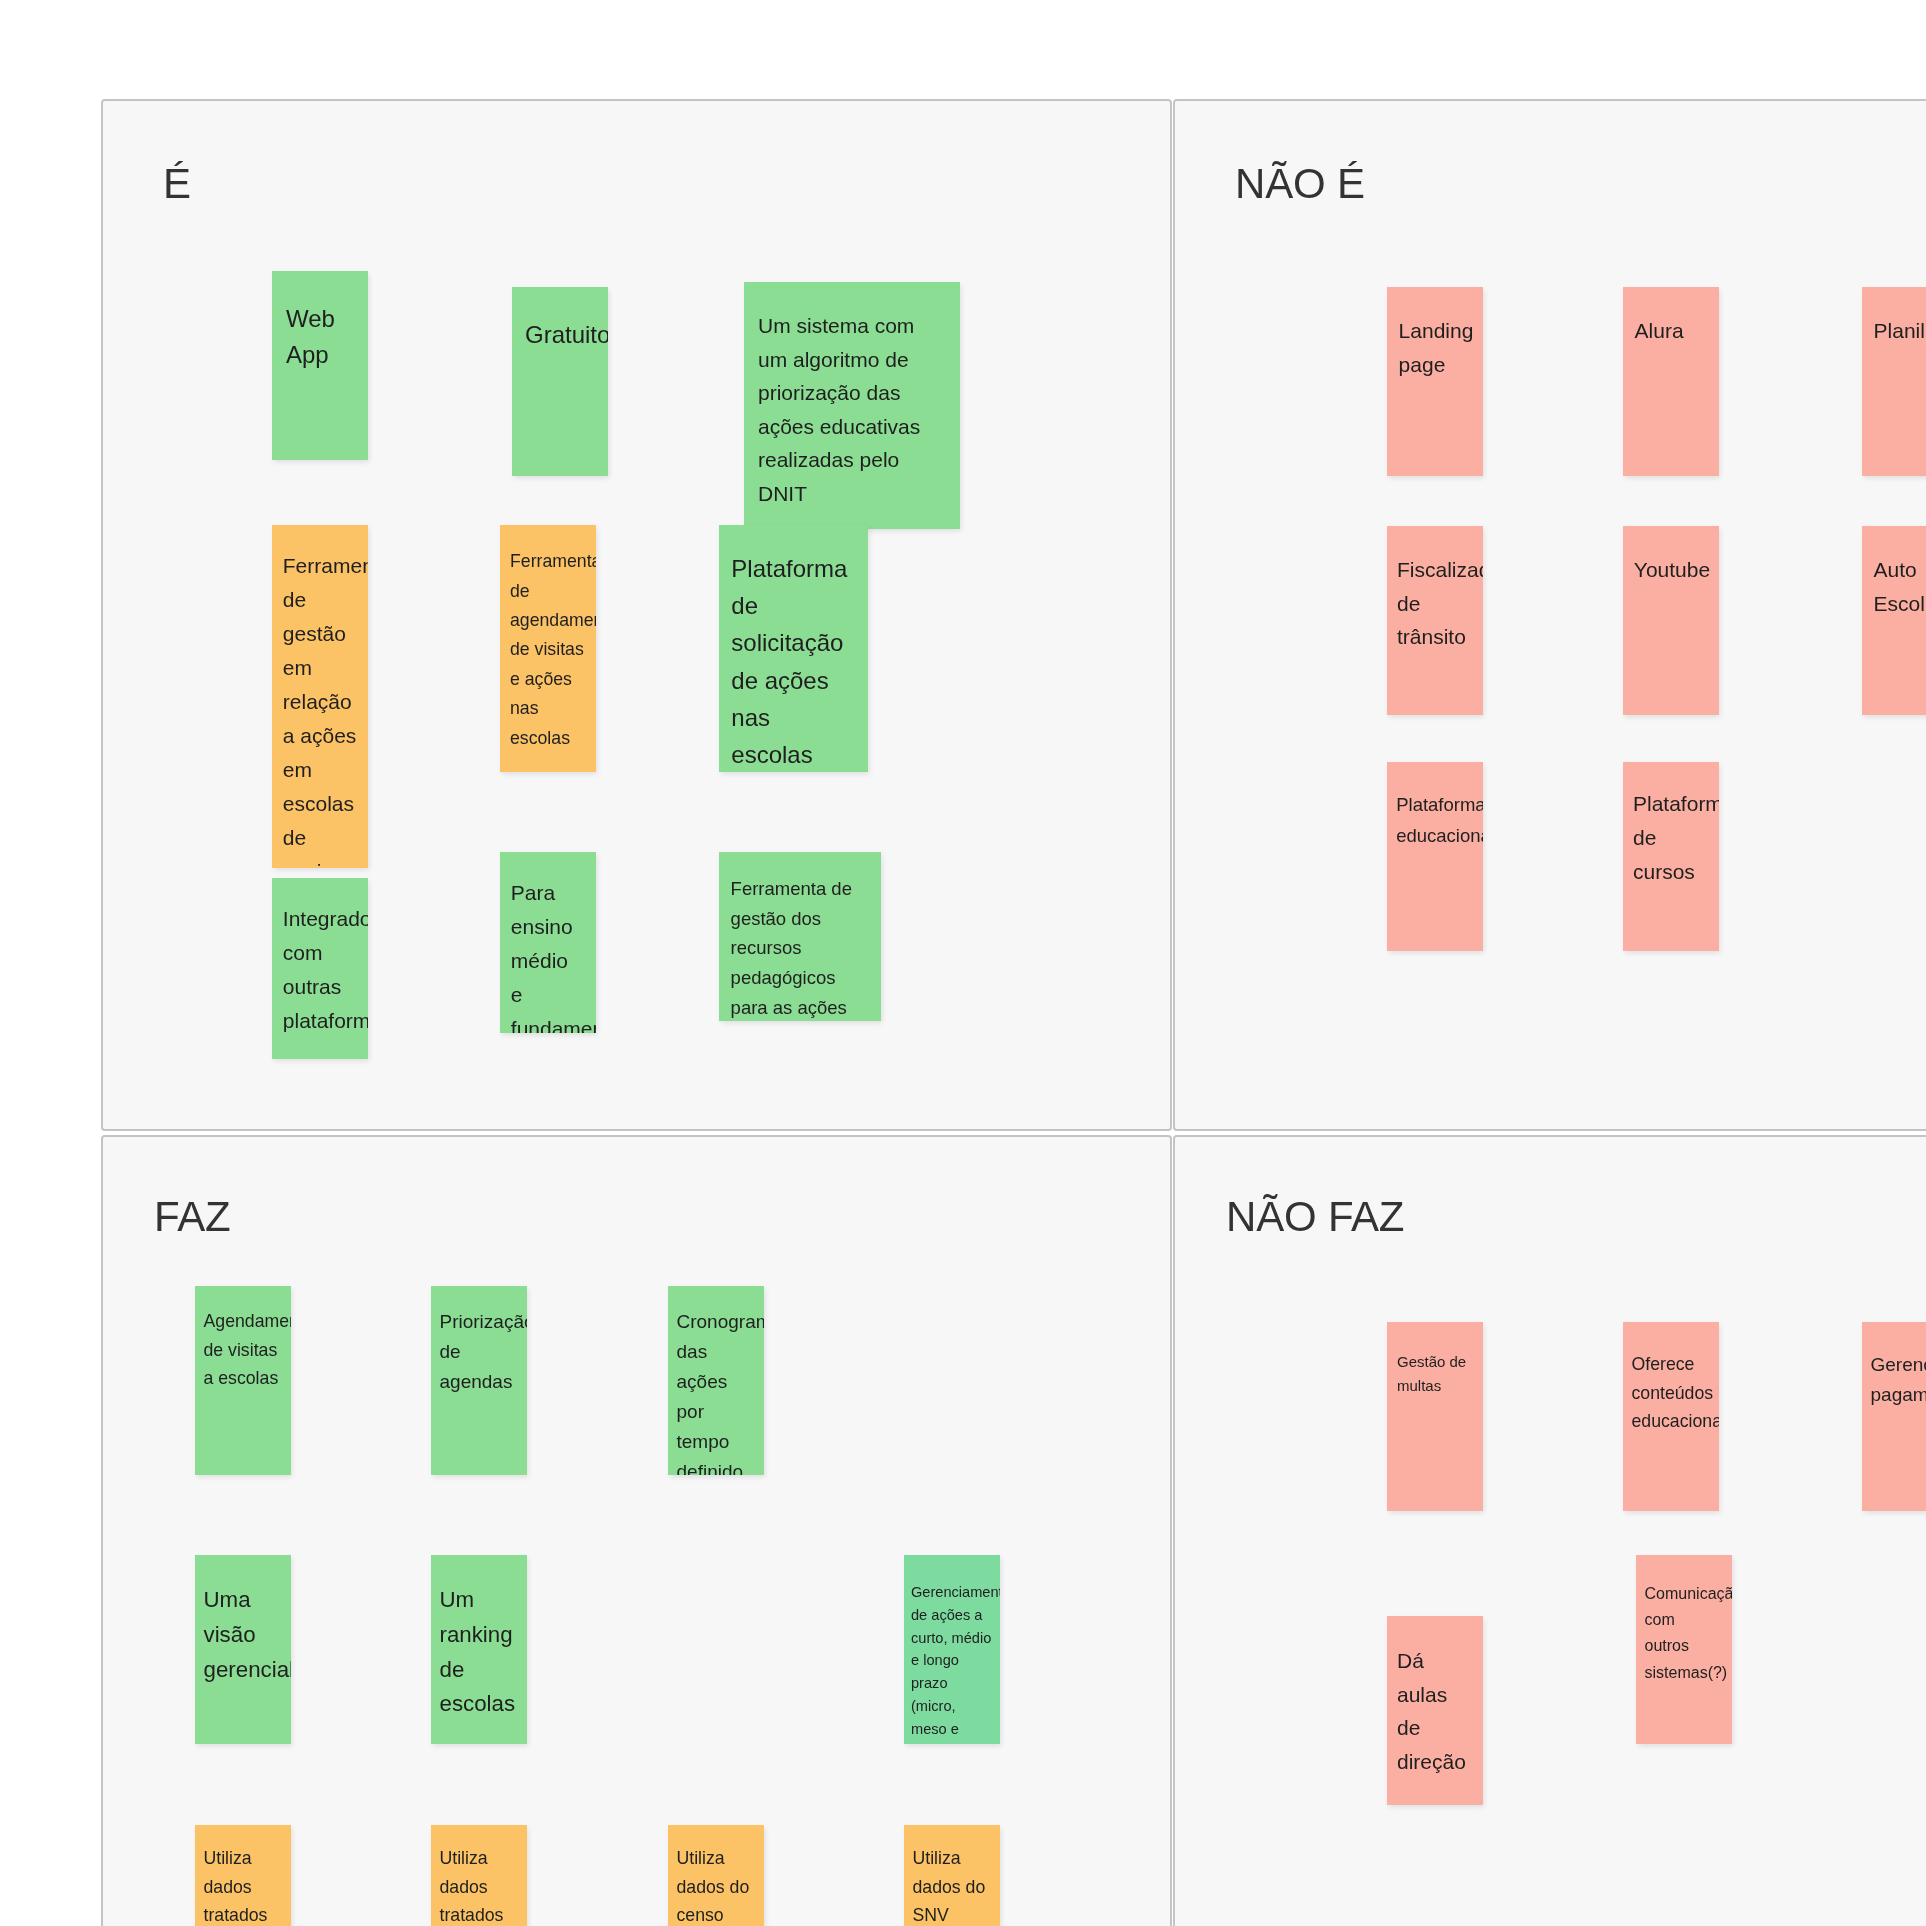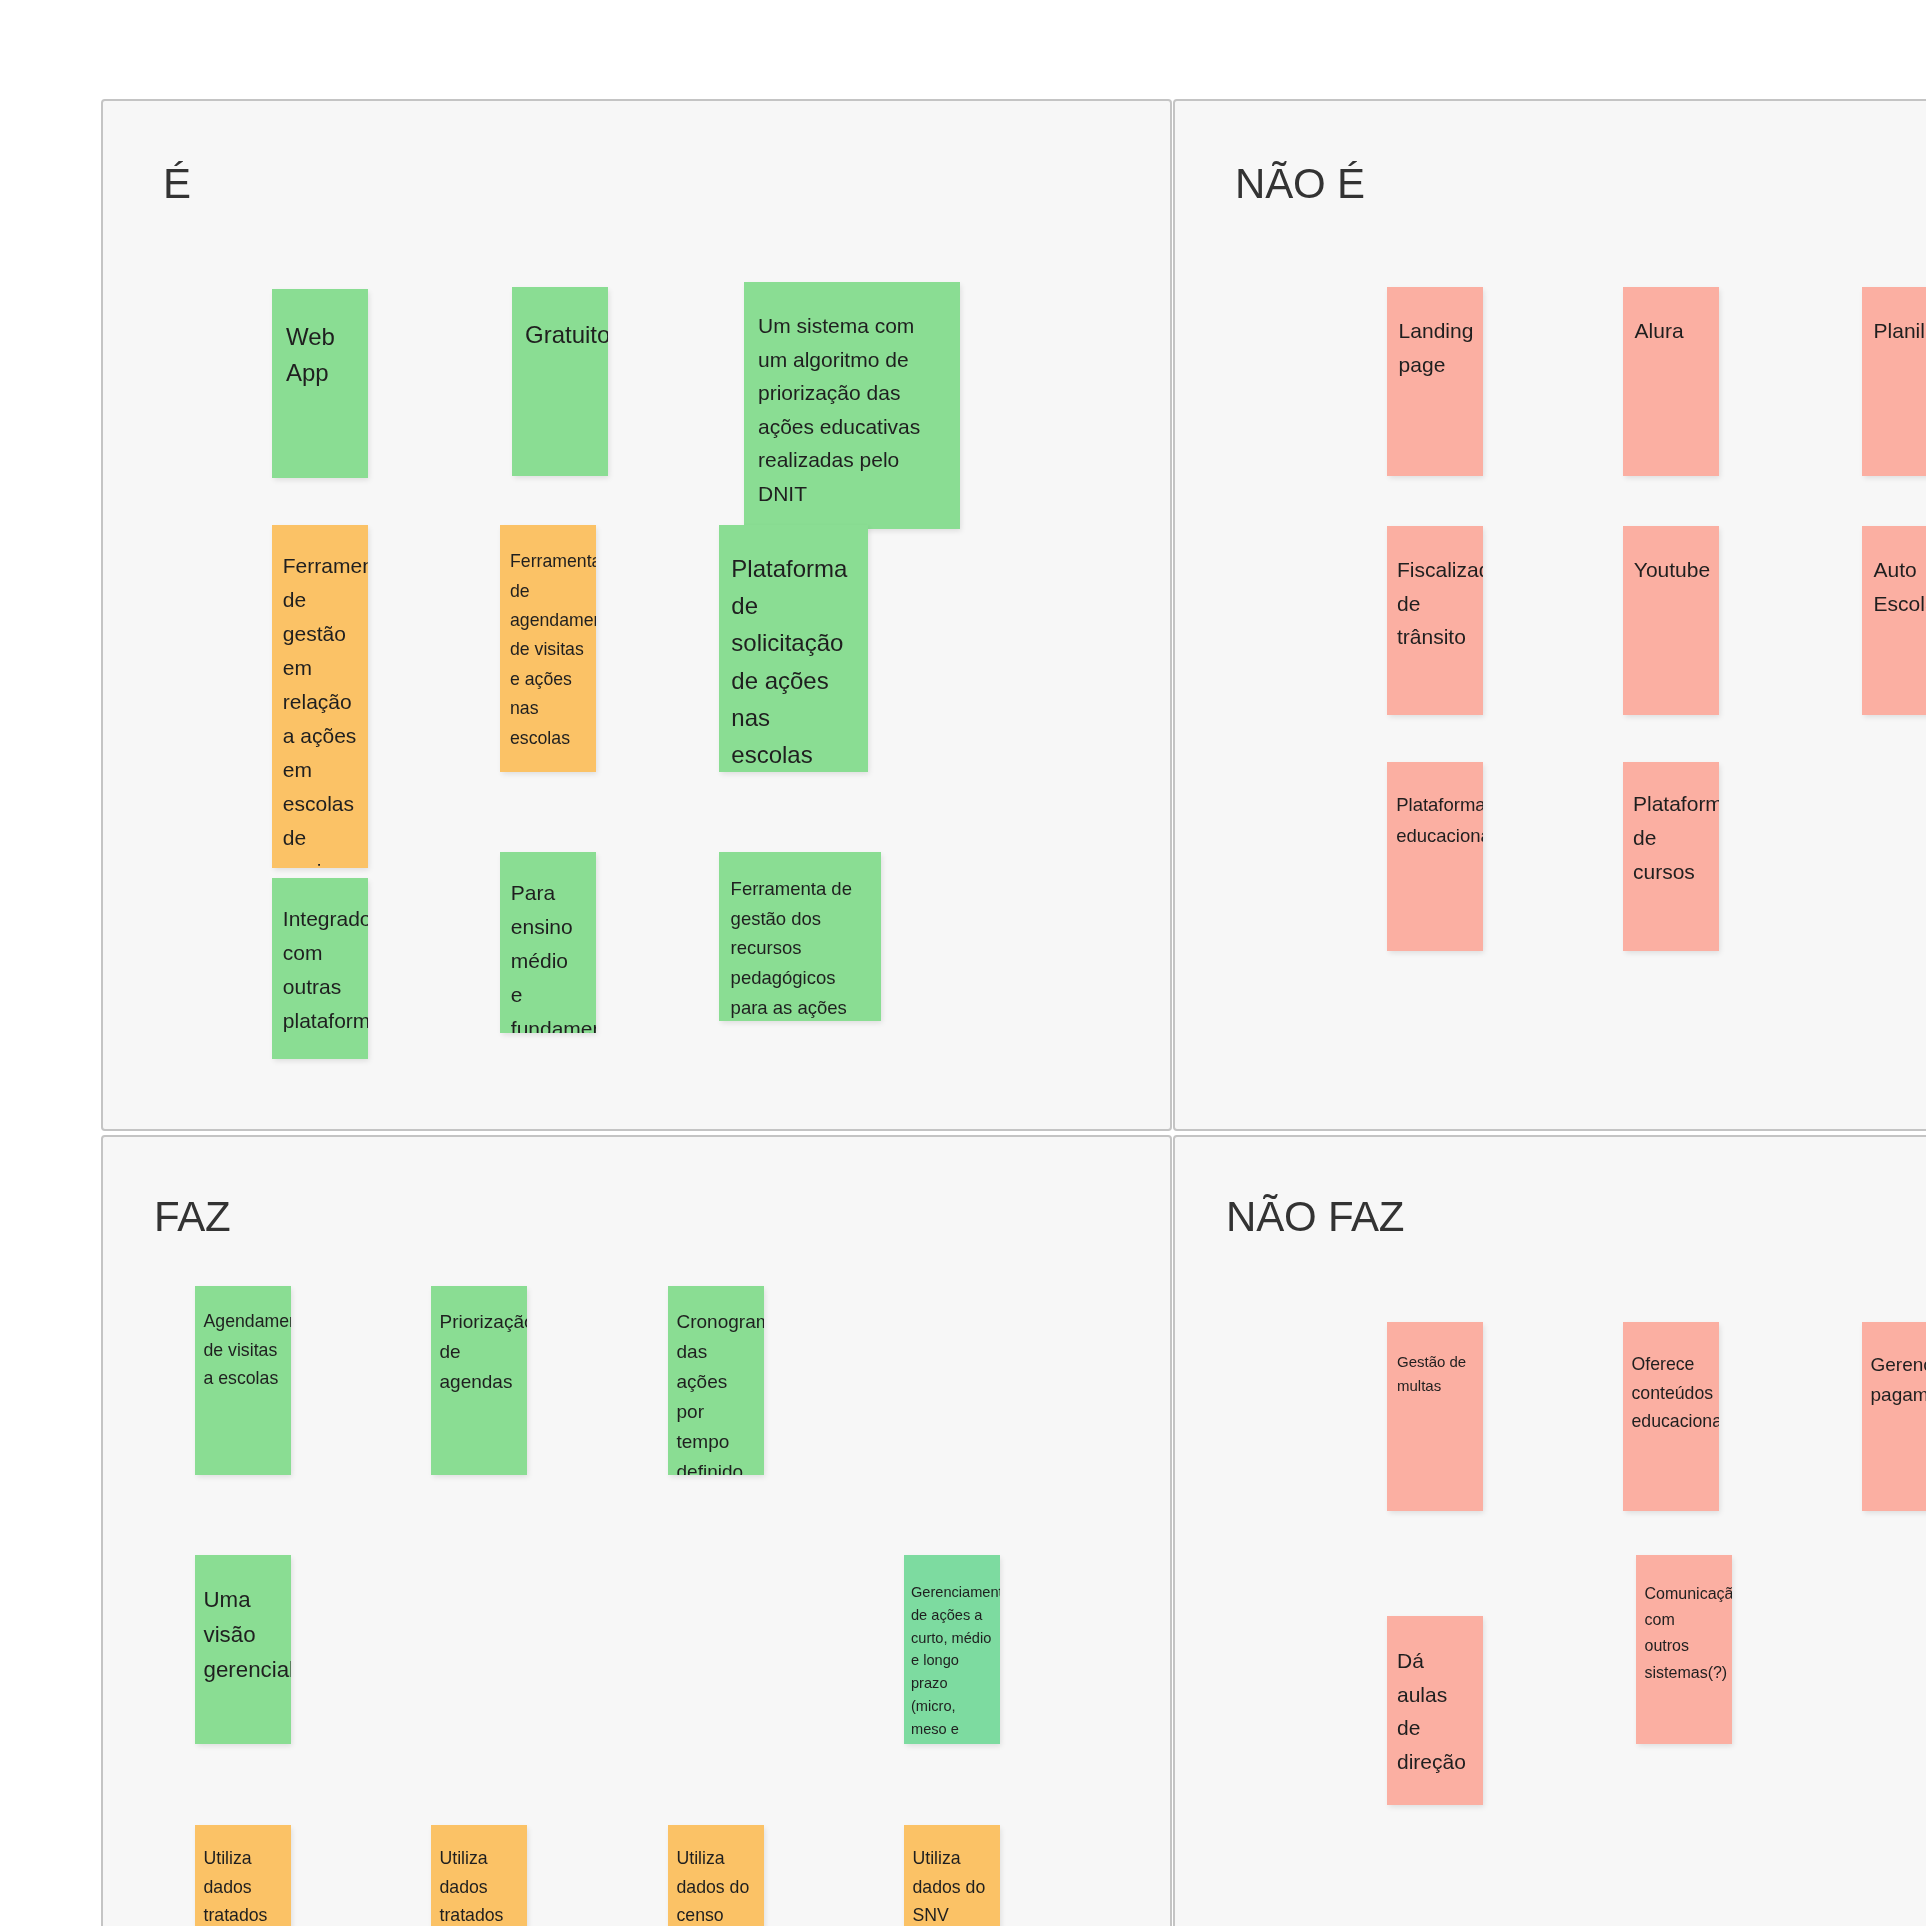--- a/index.html
+++ b/index.html
@@ -62,21 +62,21 @@
   .salmon { background: #fbafa2; }
 </style>
 </head>
 <body>
 
 <div id="board">
 
   <div class="quadrant" style="left:101px; top:99px; width:1071px; height:1032px;">
     <div class="quad-title" style="left:60px; top:62px;">É</div>
 
-    <div class="note green" style="left:169px; top:188px; width:96px; height:189px;">
+    <div class="note green" style="left:169px; top:170px; width:96px; height:189px;">
       <span class="note-text" style="font-size:24px; line-height:1.52; padding:30px 14px 0 14px;">Web App</span>
     </div>
 
     <div class="note green" style="left:409px; top:186px; width:96px; height:189px;">
       <span class="note-text" style="font-size:24px; line-height:1.52; padding:30px 13px 0 13px;">Gratuito</span>
     </div>
 
     <div class="note green" style="left:641px; top:181px; width:216px; height:247px;">
       <span class="note-text" style="font-size:21px; line-height:1.60; padding:27px 14px 0 14px;">Um sistema com um algoritmo de priorização das ações educativas realizadas pelo DNIT</span>
     </div>
@@ -155,20 +155,23 @@
 
     <div class="note green" style="left:565px; top:149px; width:96px; height:189px;">
       <span class="note-text" style="font-size:19px; line-height:1.58; padding:21px 8.5px 0 8.5px;">Cronograma das ações por tempo definido</span>
     </div>
 
 
     <div class="note green" style="left:92px; top:418px; width:96px; height:189px;">
       <span class="note-text" style="font-size:22.3px; line-height:1.56; padding:28px 8.5px 0 8.5px;">Uma visão gerencial</span>
     </div>
 
+    <div class="note green" style="left:328px; top:418px; width:96px; height:189px;">
+      <span class="note-text" style="font-size:22.3px; line-height:1.56; padding:28px 8.5px 0 8.5px;">Um ranking de escolas</span>
+    </div>
 
 
     <div class="note green2" style="left:801px; top:418px; width:96px; height:189px;">
       <span class="note-text" style="font-size:14.6px; line-height:1.56; padding:26px 7px 0 7px;">Gerenciamento de ações a curto, médio e longo prazo (micro, meso e macro)</span>
     </div>
 
     <div class="note orange" style="left:92px; top:688px; width:96px; height:220px;">
       <span class="note-text" style="font-size:17.7px; line-height:1.62; padding:19px 8.5px 0 8.5px;">Utiliza dados tratados de sinistros  de trânsito em rodovias, fornecidos pela PRF</span>
     </div>
 

